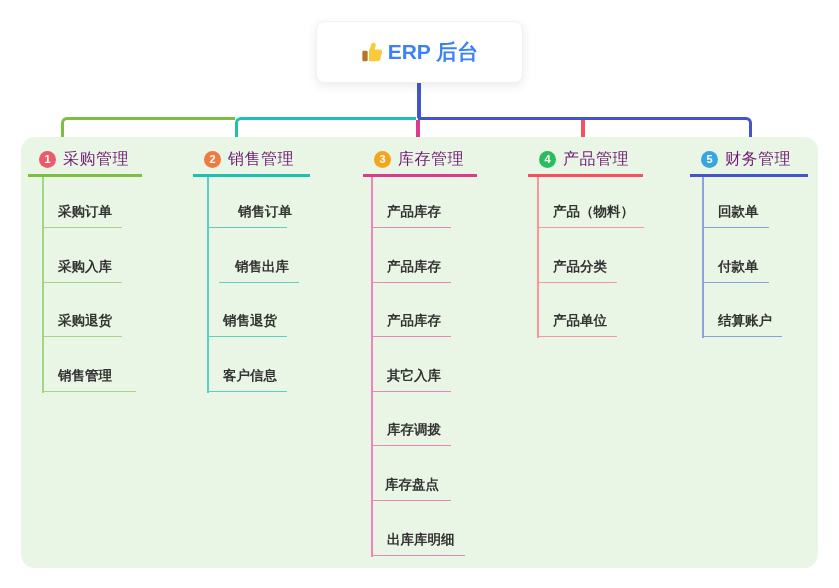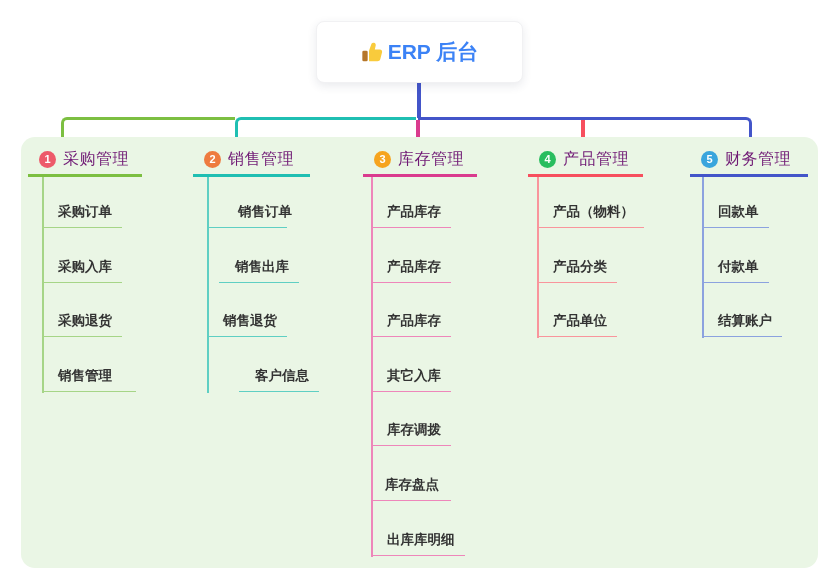--- a/index.html
+++ b/index.html
@@ -99,21 +99,21 @@
       <div class="trunk" style="left: 207px; top: 177px; height: 215.8px; background: rgb(95, 207, 195);"></div>
       <div class="child" style="left: 207px; top: 201px; width: 80px; border-bottom: 1.5px solid rgb(95, 207, 195); padding-left: 31px;">
         <span>销售订单</span>
       </div>
       <div class="child" style="left: 207px; top: 255.6px; width: 80px; border-bottom: 1.5px solid rgb(95, 207, 195); margin-left: 12px;">
         <span>销售出库</span>
       </div>
       <div class="child" style="left: 207px; top: 310.2px; width: 80px; border-bottom: 1.5px solid rgb(95, 207, 195);">
         <span>销售退货</span>
       </div>
-      <div class="child" style="left: 207px; top: 364.8px; width: 80px; border-bottom: 1.5px solid rgb(95, 207, 195); margin-left: 32px;">
+      <div class="child" style="left: 207px; top: 364.8px; width: 80px; border-bottom: 1.5px solid rgb(95, 207, 195);">
         <span>客户信息</span>
       </div>
       <div class="heading" style="left: 363px; top: 145px; width: 114px; border-bottom: 3px solid rgb(218, 59, 142);">
         <span class="badge" style="background: rgb(246, 164, 30);">3</span>
         <span class="hlabel">库存管理</span>
       </div>
       <div class="trunk" style="left: 371px; top: 177px; height: 379.6px; background: rgb(238, 134, 186);"></div>
       <div class="child" style="left: 371px; top: 201px; width: 80px; border-bottom: 1.5px solid rgb(238, 134, 186);">
         <span>产品库存</span>
       </div>

